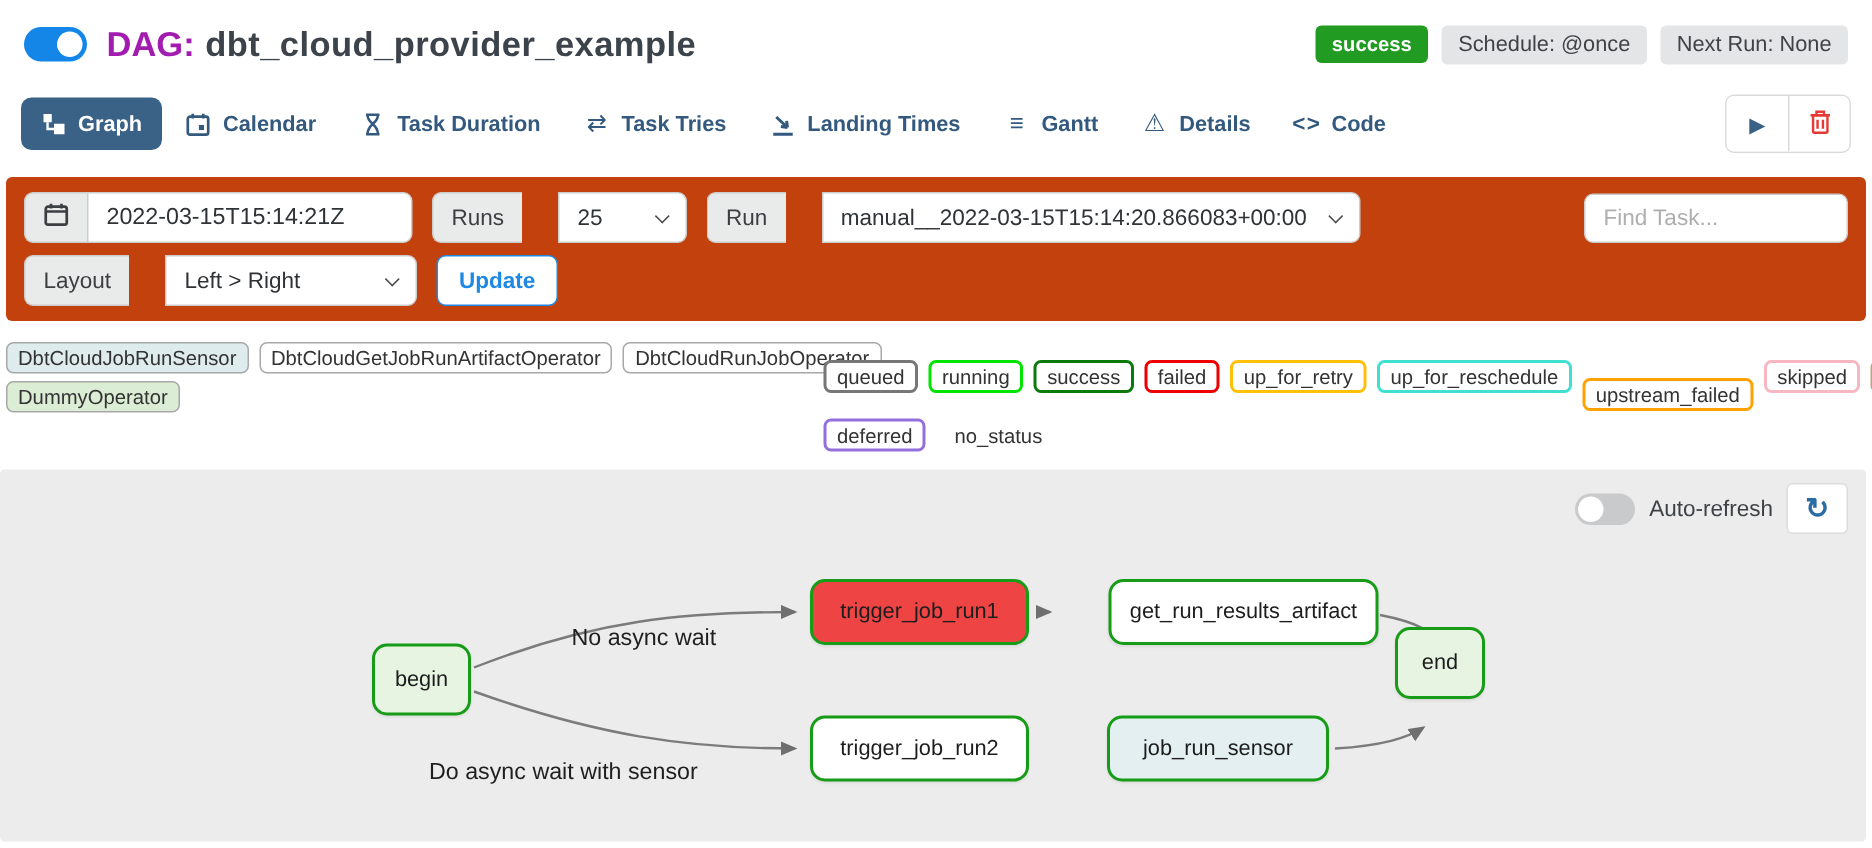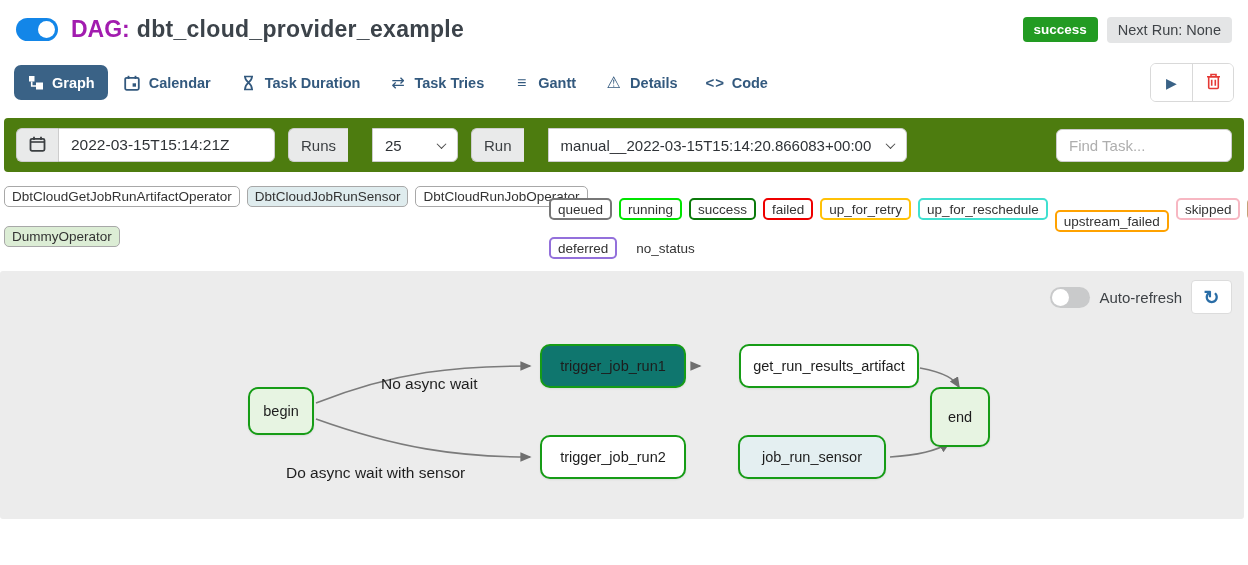--- a/index.html
+++ b/index.html
@@ -24,21 +24,21 @@
          padding:9px 13px; border-radius:7px; cursor:pointer; white-space:nowrap; }
   .tab.active { background:#3a6286; color:#fff; }
   .tab .tico { display:inline-flex; align-items:center; justify-content:center; width:17px; height:17px; font-size:15px; line-height:1; }
   .tab .tchar { font-size:16px; font-weight:400; }
   .code-glyph { letter-spacing:1px; font-weight:700; font-size:14px; }
   .btn-group { margin-left:auto; display:flex; border:1px solid #d9d9d9; border-radius:6px; overflow:hidden; background:#fff; }
   .btn-ico { width:41px; height:37px; display:flex; align-items:center; justify-content:center; background:#fff; border:none; cursor:pointer; }
   .btn-ico + .btn-ico { border-left:1px solid #d9d9d9; }
   .play-glyph { color:#3a6286; font-size:14px; }
   
-  .filter-panel { margin:16px 4px 0 4px; background:#4d7c0f; border-radius:4px; padding:10px 12px; }
+  .filter-panel { margin:16px 4px 0 4px; background:#c2410c; border-radius:4px; padding:10px 12px; }
   .frow { display:flex; align-items:center; gap:13px; }
   .frow + .frow { margin-top:8px; }
   .igroup { display:flex; align-items:stretch; height:34px; }
   .iaddon { background:#e9eaea; border:1px solid #cdcdcd; border-right:none; border-radius:6px 0 0 6px;
             display:flex; align-items:center; padding:0 12px; color:#3b3f42; font-size:15px; white-space:nowrap; }
   .itext, .iselect { background:#fff; border:1px solid #cdcdcd; border-radius:0 6px 6px 0; padding:0 12px;
             font-size:15px; color:#2f3337; display:flex; align-items:center; }
   .iselect { gap:16px; cursor:pointer; justify-content:space-between;margin-left:24px; }
   .date-input { width:217px; border:1px solid #cdcdcd; border-radius:0 6px 6px 0; padding:0 12px;
             font-size:15.5px; color:#2f3337; font-family:inherit; }
@@ -68,35 +68,36 @@
   .edges { position:absolute; inset:0; width:100%; height:100%; }
   .node { position:absolute; border:2.5px solid #169c16; border-radius:10px; background:#fff;
           display:flex; align-items:center; justify-content:center; font-size:14.5px; color:#1d1d1d;
           cursor:pointer; box-shadow:0 1px 2px rgba(0,0,0,.08); white-space:nowrap; z-index:2; }
   .edge-label { position:absolute; font-size:15.5px; color:#1f1f1f; white-space:nowrap; z-index:1; }
   .n-begin  { left:248px; top:116px; width:66px;  height:48px; }
   .n-t1     { left:540px; top:73px;  width:146px; height:44px; }
   .n-art    { left:739px; top:73px;  width:180px; height:44px;text-align:center; }
   .n-t2     { left:540px; top:164px; width:146px; height:44px; }
   .n-sensor { left:738px; top:164px; width:148px; height:44px; }
-  .n-end    { left:930px; top:116px; width:60px;  height:60px; }
+  .n-end    { left:930px; top:105px; width:60px;  height:48px; }
   .el-1 { left:381px; top:104px; }
   .el-2 { left:286px; top:193px; }
 </style>
 </head>
 <body>
 
 <div class="header">
   <div class="toggle toggle-on">
       <div class="knob"></div>
     </div>
   <span class="dag-prefix">DAG:</span>
   <span class="dag-title">dbt_cloud_provider_example</span>
   <div class="header-right">
     <span class="badge-success">success</span>
+    <span class="chip-gray">Schedule: @once</span>
     <span class="chip-gray">Next Run: None</span>
   </div>
 </div>
 
 <div class="tabbar">
   <div class="tab active">
     <span class="tico">
       <svg width="16" height="16" viewBox="0 0 16 16">
           <rect x="1" y="1" width="5.5" height="5.5" fill="#fff"></rect>
           <path d="M3.7 6.5 V11 H8" stroke="#fff" stroke-width="1.6" fill="none"></path>
@@ -120,20 +121,29 @@
     <span class="tico">
       <svg width="15" height="16" viewBox="0 0 15 16">
           <path d="M3 1.5 H12 M3 14.5 H12 M4 1.5 C4 8 11 7 11 14.5 M11 1.5 C11 8 4 7 4 14.5" stroke="#33597e" stroke-width="1.7" fill="none"></path>
         </svg>
     </span>
     <span>Task Duration</span>
   </div>
   <div class="tab">
     <span class="tico tchar">⇄</span>
     <span>Task Tries</span>
+  </div>
+  <div class="tab">
+    <span class="tico">
+      <svg width="16" height="16" viewBox="0 0 16 16">
+          <line x1="1.5" y1="14.5" x2="14.5" y2="14.5" stroke="#33597e" stroke-width="2"></line>
+          <path d="M3.5 3 L11 10 M11 10 L6.6 9.4 M11 10 L10.4 5.6" stroke="#33597e" stroke-width="2" fill="none"></path>
+        </svg>
+    </span>
+    <span>Landing Times</span>
   </div>
   <div class="tab">
     <span class="tico tchar">≡</span>
     <span>Gantt</span>
   </div>
   <div class="tab">
     <span class="tico tchar">⚠</span>
     <span>Details</span>
   </div>
   <div class="tab">
@@ -184,31 +194,41 @@
     </div>
     <div class="igroup">
       <span class="iaddon">Run</span>
       <div class="iselect">
         <span>manual__2022-03-15T15:14:20.866083+00:00</span>
         <span class="chev"></span>
       </div>
     </div>
     <input class="find-task" placeholder="Find Task..." style="">
   </div>
+  <div class="frow">
+    <div class="igroup">
+      <span class="iaddon">Layout</span>
+      <div class="iselect" style="width:168px">
+        <span>Left &gt; Right</span>
+        <span class="chev"></span>
+      </div>
+    </div>
+    <button class="update-btn">Update</button>
+  </div>
 </div>
 
 <div class="legend">
   <div class="ops">
     <div class="lrow">
+      <span class="chip" style="background-color: rgb(223, 236, 238);">DbtCloudJobRunSensor</span>
       <span class="chip" style="background-color: rgb(255, 255, 255);">DbtCloudGetJobRunArtifactOperator</span>
-      <span class="chip" style="background-color: rgb(223, 236, 238);">DbtCloudJobRunSensor</span>
       <span class="chip" style="background-color: rgb(255, 255, 255);">DbtCloudRunJobOperator</span>
     </div>
     <div class="lrow">
-      <span class="chip" style="background-color: rgb(220, 237, 213); margin-top: 14px;">DummyOperator</span>
+      <span class="chip" style="background-color: rgb(220, 237, 213);">DummyOperator</span>
     </div>
   </div>
   <div class="sts">
     <div class="lrow">
       <span class="chip schip" style="border-color: rgb(119, 119, 119);">queued</span>
       <span class="chip schip" style="border-color: rgb(0, 228, 0);">running</span>
       <span class="chip schip" style="border-color: rgb(11, 122, 11);">success</span>
       <span class="chip schip" style="border-color: rgb(238, 0, 0);">failed</span>
       <span class="chip schip" style="border-color: rgb(255, 193, 7);">up_for_retry</span>
       <span class="chip schip" style="border-color: rgb(64, 224, 208);">up_for_reschedule</span>
@@ -246,18 +266,18 @@
       <path d="M690,95 L698,95" marker-end="url(#arrow)"></path>
       <path d="M918,97 C944,102 952,108 957,116" marker-end="url(#arrow)"></path>
       <path d="M888,186 C920,184 936,179 947,172" marker-end="url(#arrow)"></path>
     </g>
   </svg>
 
   <span class="edge-label el-1">No async wait</span>
   <span class="edge-label el-2">Do async wait with sensor</span>
 
   <div class="node n-begin" style="background-color: rgb(231, 244, 226);">begin</div>
-  <div class="node n-t1" style="background-color: #0f766e;">trigger_job_run1</div>
+  <div class="node n-t1" style="background-color: #ef4444;">trigger_job_run1</div>
   <div class="node n-art" style="background-color: rgb(255, 255, 255);">get_run_results_artifact</div>
   <div class="node n-t2" style="background-color: rgb(255, 255, 255);">trigger_job_run2</div>
   <div class="node n-sensor" style="background-color: rgb(228, 239, 241);">job_run_sensor</div>
   <div class="node n-end" style="background-color: rgb(231, 244, 226);">end</div>
 </div>
 
 </body></html>

